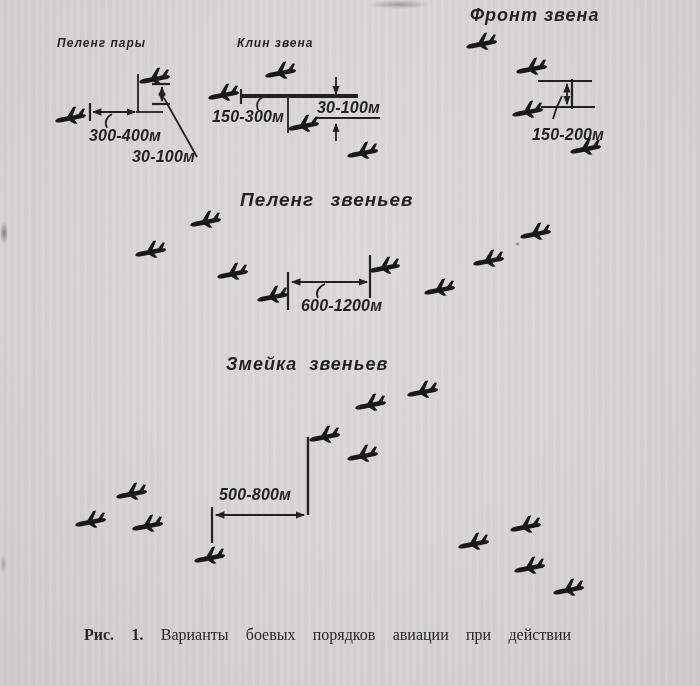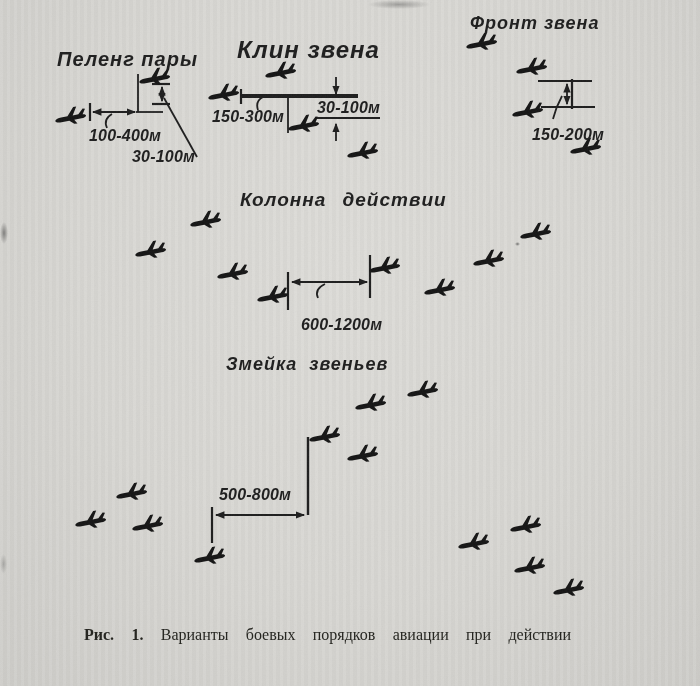--- a/index.html
+++ b/index.html
@@ -170,30 +170,30 @@
         <g transform="translate(513,556) rotate(-9 16 10)">
           <path d="M0.6,12.6 C1.6,10.9 4,10.2 7,10.1 L13.5,9.8 L20.5,1.6 L23.6,1.6 L18.7,10 L24.5,9.7 L29.6,4.6 L31.9,5.3 L28.7,10.2 C31,10.4 32.1,11.2 31.9,12.3 C31.6,13.5 29.4,14.1 27,14.1 L19.6,14.4 L22.2,18.6 L19,18.4 L14.6,14.7 L6.6,14.9 C3,14.9 1.1,14.2 0.6,12.6 Z" fill="#141414"></path>
         </g>
         <g transform="translate(552,578) rotate(-9 16 10)">
           <path d="M0.6,12.6 C1.6,10.9 4,10.2 7,10.1 L13.5,9.8 L20.5,1.6 L23.6,1.6 L18.7,10 L24.5,9.7 L29.6,4.6 L31.9,5.3 L28.7,10.2 C31,10.4 32.1,11.2 31.9,12.3 C31.6,13.5 29.4,14.1 27,14.1 L19.6,14.4 L22.2,18.6 L19,18.4 L14.6,14.7 L6.6,14.9 C3,14.9 1.1,14.2 0.6,12.6 Z" fill="#141414"></path>
         </g>
       </g>
   </svg>
 
   <div id="labels-layer">
-      <div class="flabel" style="left: 57px; top: 48px; font-size: 20px;">Пеленг пары</div>
-      <div class="dlabel" style="left: 89px; top: 127px;">100-400м</div>
+      <div class="flabel" style="left: 57px; top: 36px; font-size: 12px;">Пеленг пары</div>
+      <div class="dlabel" style="left: 89px; top: 127px;">300-400м</div>
       <div class="dlabel" style="left: 132px; top: 148px;">30-100м</div>
-      <div class="flabel" style="left: 237px; top: 36px; font-size: 24px;">Клин звена</div>
+      <div class="flabel" style="left: 237px; top: 36px; font-size: 12px;">Клин звена</div>
       <div class="dlabel" style="left: 212px; top: 108px;">150-300м</div>
       <div class="dlabel underlined" style="left: 317px; top: 99px;">30-100м</div>
-      <div class="flabel" style="left: 470px; top: 5px; font-size: 18px; margin-top: 8px;">Фронт звена</div>
+      <div class="flabel" style="left: 470px; top: 5px; font-size: 18px;">Фронт звена</div>
       <div class="dlabel" style="left: 532px; top: 126px;">150-200м</div>
-      <div class="flabel" style="left: 240px; top: 189px; font-size: 19px; word-spacing: 10px;">Колонна действии</div>
-      <div class="dlabel" style="left: 301px; top: 297px; margin-top: 19px;">600-1200м</div>
+      <div class="flabel" style="left: 240px; top: 189px; font-size: 19px; word-spacing: 10px;">Пеленг звеньев</div>
+      <div class="dlabel" style="left: 301px; top: 297px;">600-1200м</div>
       <div class="flabel" style="left: 226px; top: 354px; font-size: 18px; word-spacing: 6px;">Змейка звеньев</div>
       <div class="dlabel" style="left: 219px; top: 486px;">500-800м</div>
     </div>
 
   <div class="caption">
     <div class="cap-just"><b>Рис. 1.</b> <span>Варианты боевых порядков авиации при действии</span></div>
   </div>
 
   <svg class="noise-layer" width="700" height="686">
     <filter id="grain">

